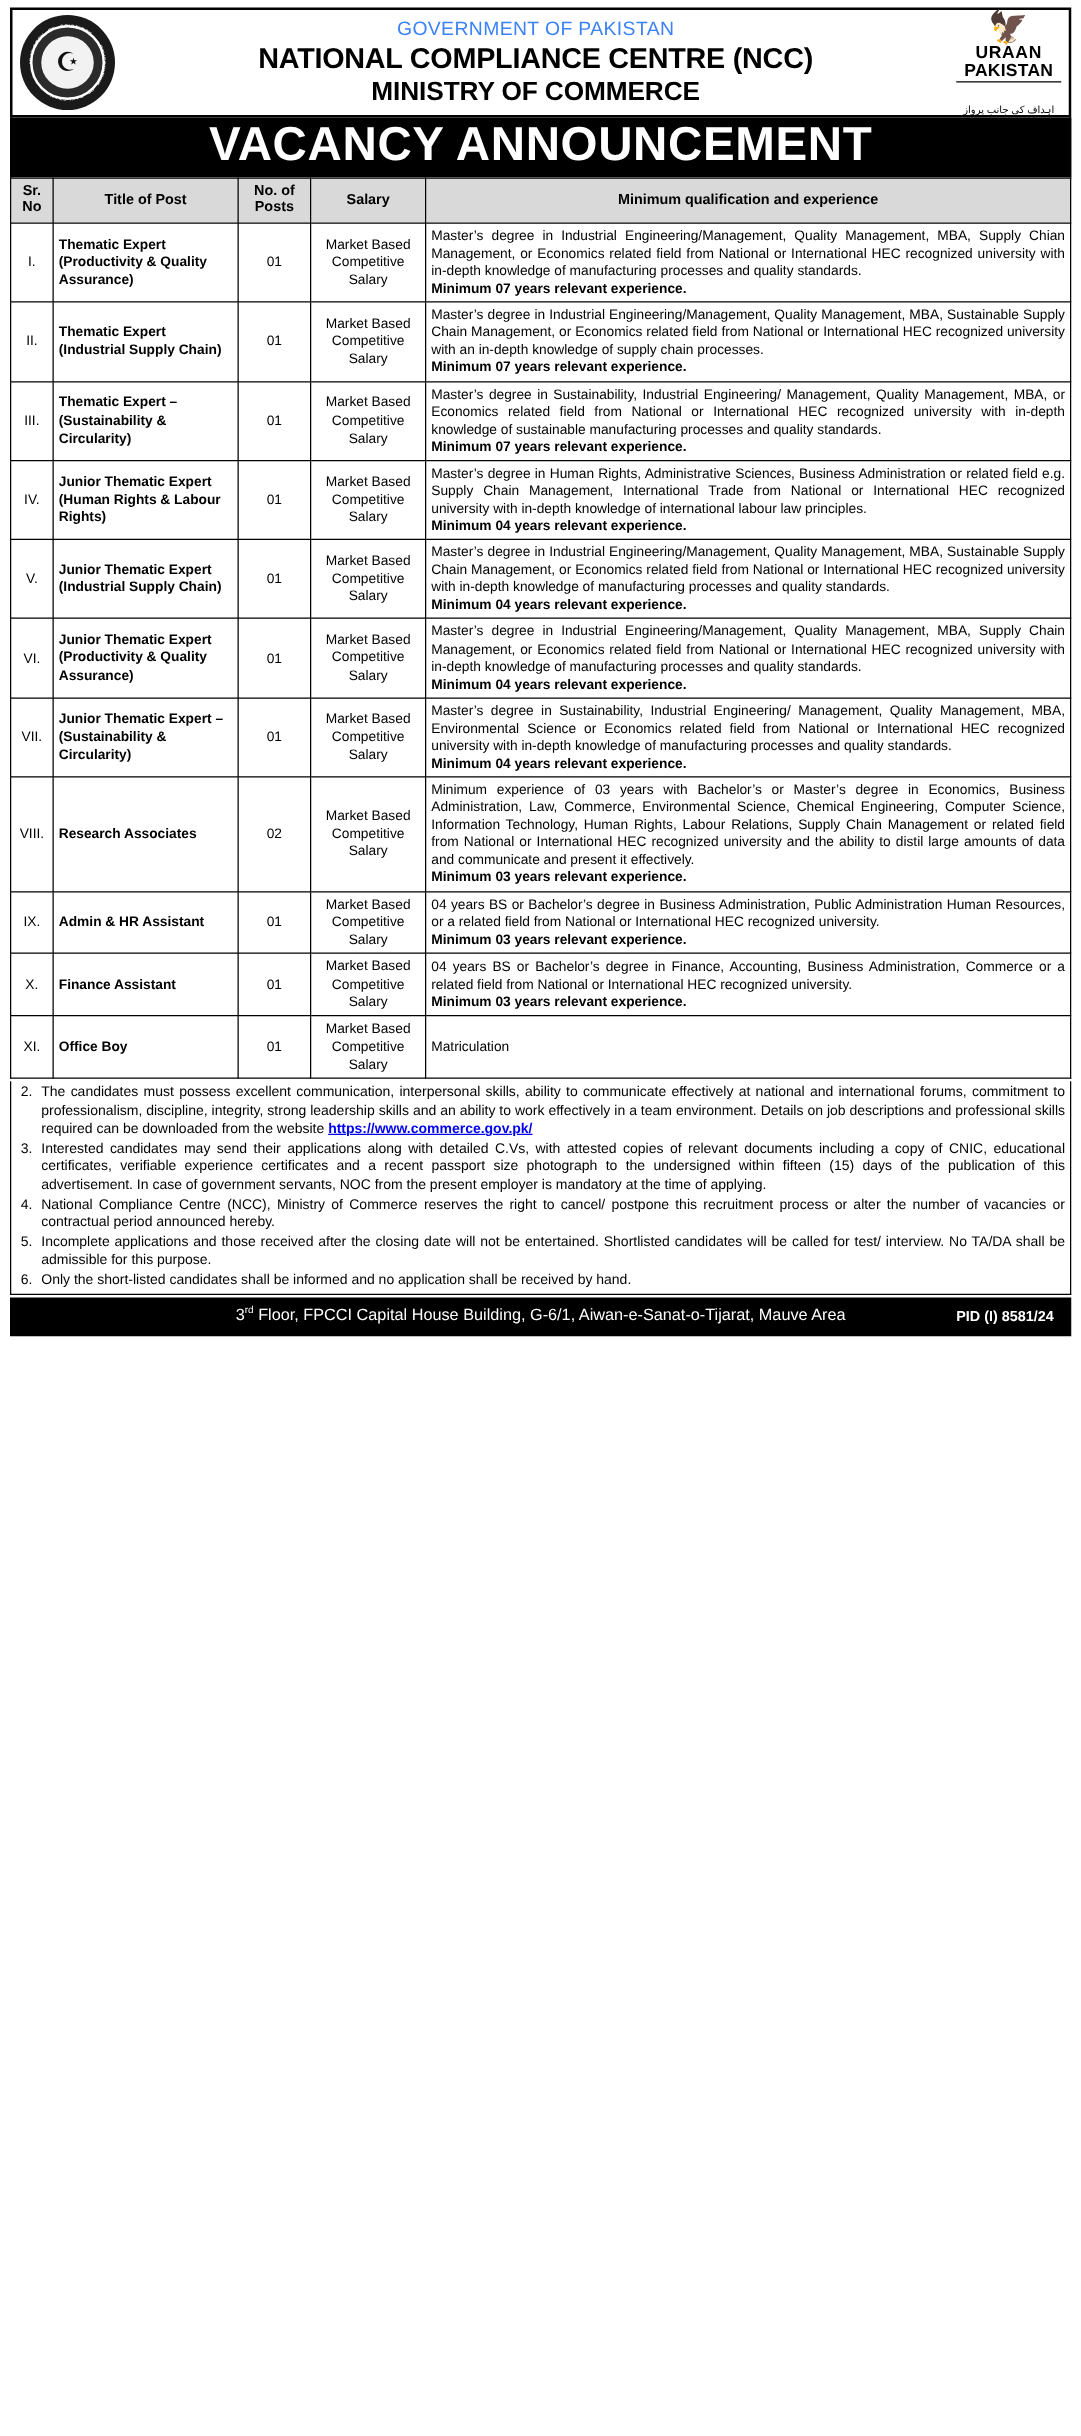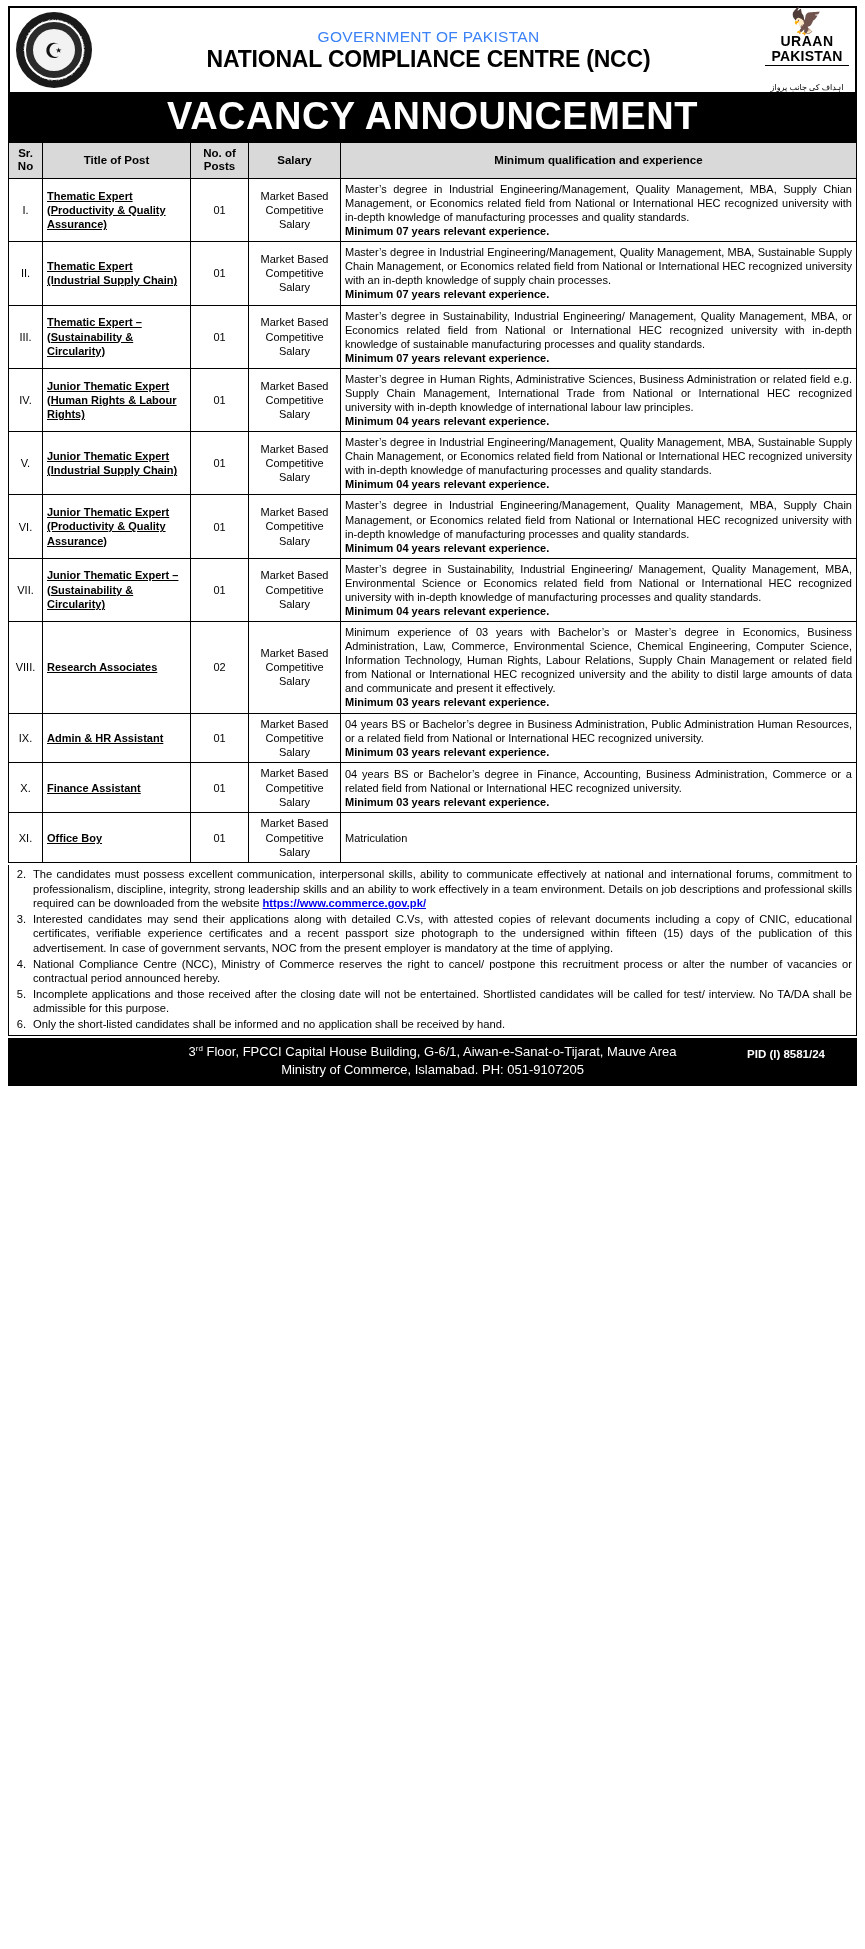--- a/index.html
+++ b/index.html
@@ -83,21 +83,21 @@
     font-size:11.5px; font-weight:bold; text-align:center;
     padding:4px 2px; line-height:1.18;
   }
   .c-sr   { width:34px; }
   .c-post { width:148px; }
   .c-num  { width:58px; }
   .c-sal  { width:92px; }
   .c-qual { width:auto; }
 
   td.sr   { text-align:center; font-size:11px; }
-  td.post { font-size:11px; font-weight:bold; line-height:1.3;text-decoration:underline; }
+  td.post { font-size:11px; font-weight:bold; line-height:1.3; }
   td.num  { text-align:center; font-size:11px; }
   td.sal  { text-align:center; font-size:11px; line-height:1.3; }
   td.qual {
     font-size:11px; line-height:1.28;
     text-align:justify; text-justify:inter-word;
     vertical-align:top; padding:4px 5px;
   }
   td.qual .exp { font-weight:bold; display:block; text-align:left; }
 
   
@@ -110,21 +110,21 @@
   
   .footer {
     background:#000; color:#fff; text-align:center;
     padding:5px 8px 8px 8px; position:relative; margin-top:2px;
   }
   .f-title { font-size:17px; font-weight:bold; line-height:1.3; }
   .f-org   { font-size:13px; line-height:1.35; }
   .f-addr  { font-size:13px; line-height:1.35; }
   .f-addr sup { font-size:8px; vertical-align:super; }
   .pid {
-    position:absolute; right:32px; top:10px;
+    position:absolute; right:14px; top:10px;
     font-size:11.5px; font-weight:bold;
   }
 </style>
 </head>
 <body>
 
 <div class="page">
 
   <div class="header">
     <div class="emblem">
@@ -176,20 +176,21 @@
           <span style="transform: rotate(194.667deg) translate(0px, -31.5px);">A</span>
           <span style="transform: rotate(201.333deg) translate(0px, -31.5px);">N</span>
         </div>
       <div class="ring2"></div>
       <div class="inner"></div>
       <div class="crest">☪</div>
     </div>
     <div class="titles">
       <div class="t-gov">GOVERNMENT OF PAKISTAN</div>
       <div class="t-ncc">NATIONAL COMPLIANCE CENTRE (NCC)</div>
+      <div class="t-moc">MINISTRY OF COMMERCE</div>
     </div>
     <div class="uraan">
       <div class="bird">🦅</div>
       <div class="u1">URAAN</div>
       <div class="u2">PAKISTAN</div>
       <div class="urdu">اہداف کی جانب پرواز</div>
     </div>
   </div>
 
   <div class="banner">VACANCY ANNOUNCEMENT</div>
@@ -306,16 +307,15 @@
         <div class="n-num">6.</div>
         <div class="n-txt"><span>Only the short-listed candidates shall be informed and no application shall be received by hand.</span></div>
       </div>
     </div>
 
   <div class="footer">
     <div class="pid">PID (I) 8581/24</div>
     <div class="f-addr">
       <span>3</span><sup>rd</sup><span> Floor, FPCCI Capital House Building, G-6/1, Aiwan-e-Sanat-o-Tijarat, Mauve Area</span>
     </div>
-    <div class="f-addr">Ministry of Commerce, Islamabad. PH: 051-9107205</div>
   </div>
 
 </div>
 
 </body></html>

